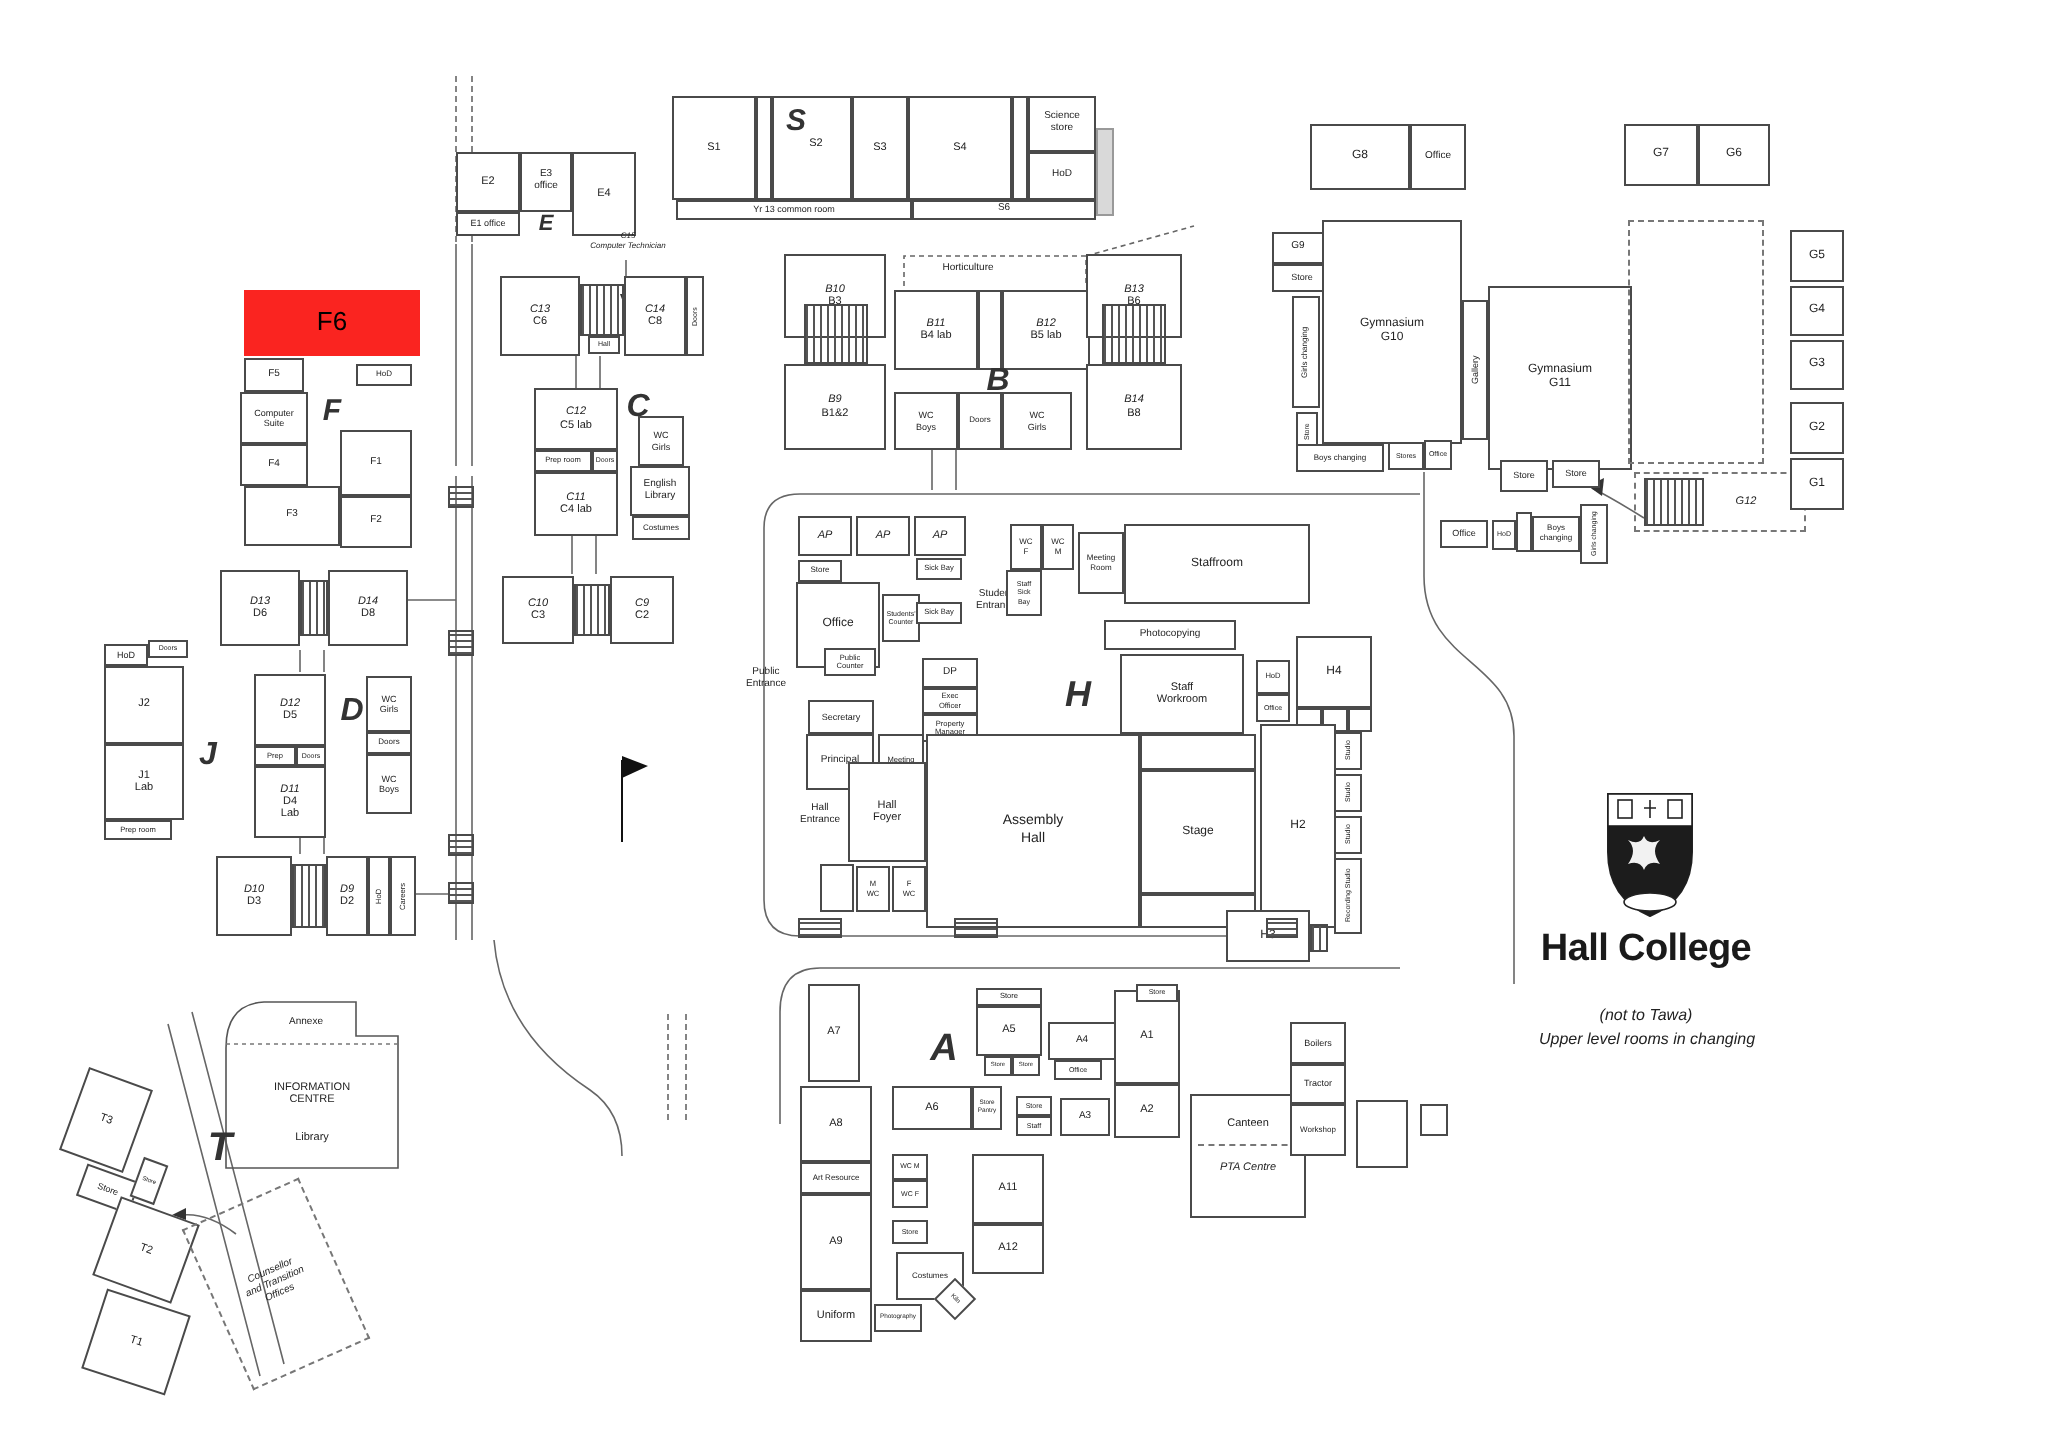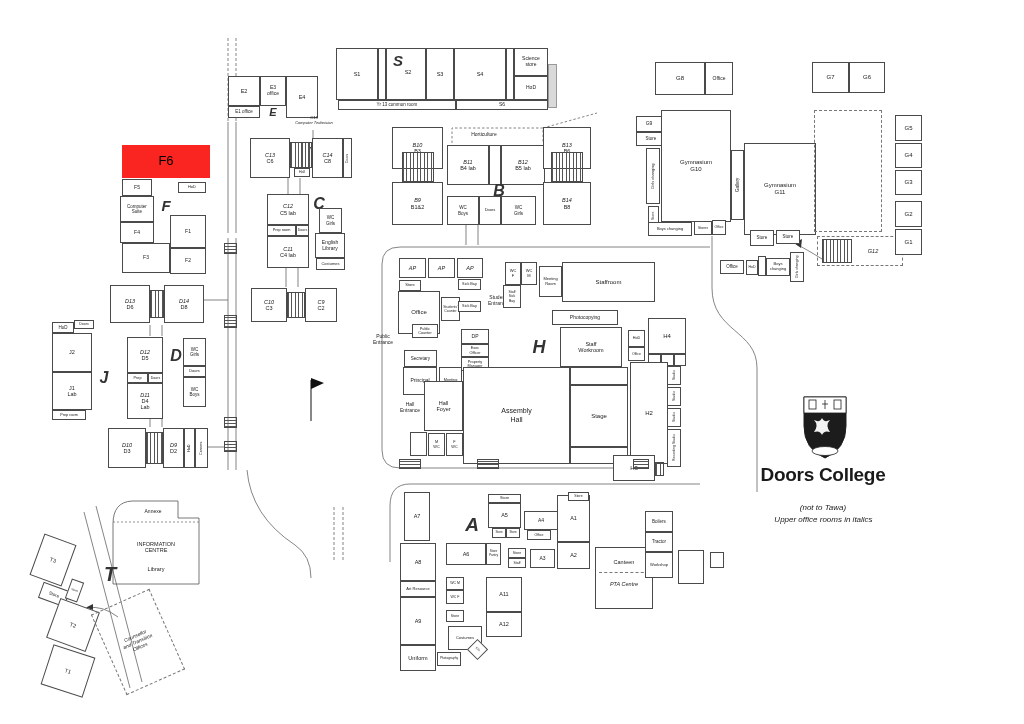--- a/index.html
+++ b/index.html
@@ -316,17 +316,17 @@
       <div class="room" style="left: 486px; top: 612px; width: 36px; height: 25px; font-size: 5.5px;">A12</div>
       <div class="room" style="left: 595px; top: 547px; width: 58px; height: 62px;"></div>
       <div class="room nob" style="left: 598px; top: 556px; width: 52px; height: 12px; font-size: 5.5px;">Canteen</div>
       <div class="room dashline" style="left: 599px; top: 572px; width: 50px; height: 1px;"></div>
       <div class="room nob it" style="left: 598px; top: 578px; width: 52px; height: 12px; font-size: 5.5px;">PTA Centre</div>
       <div class="room" style="left: 645px; top: 511px; width: 28px; height: 21px; font-size: 4.5px;">Boilers</div>
       <div class="room" style="left: 645px; top: 532px; width: 28px; height: 20px; font-size: 4.5px;">Tractor</div>
       <div class="room" style="left: 645px; top: 552px; width: 28px; height: 26px; font-size: 4px;">Workshop</div>
       <div class="room" style="left: 678px; top: 550px; width: 26px; height: 34px;"></div>
       <div class="room" style="left: 710px; top: 552px; width: 14px; height: 16px;"></div>
-      <div class="room nob title" style="left: 748px; top: 462px; width: 150px; height: 26px; font-size: 19px;">Doors College</div>
+      <div class="room nob title" style="left: 748px; top: 462px; width: 150px; height: 26px; font-size: 19px;">Hall College</div>
       <div class="room nob it" style="left: 768px; top: 502px; width: 110px; height: 12px; font-size: 8px;">(not to Tawa)</div>
-      <div class="room nob it" style="left: 756px; top: 514px; width: 135px; height: 12px; font-size: 8px;">Upper office rooms in italics</div>
+      <div class="room nob it" style="left: 756px; top: 514px; width: 135px; height: 12px; font-size: 8px;">Upper level rooms in changing</div>
     </div>
 </div>
 
 </body></html>

